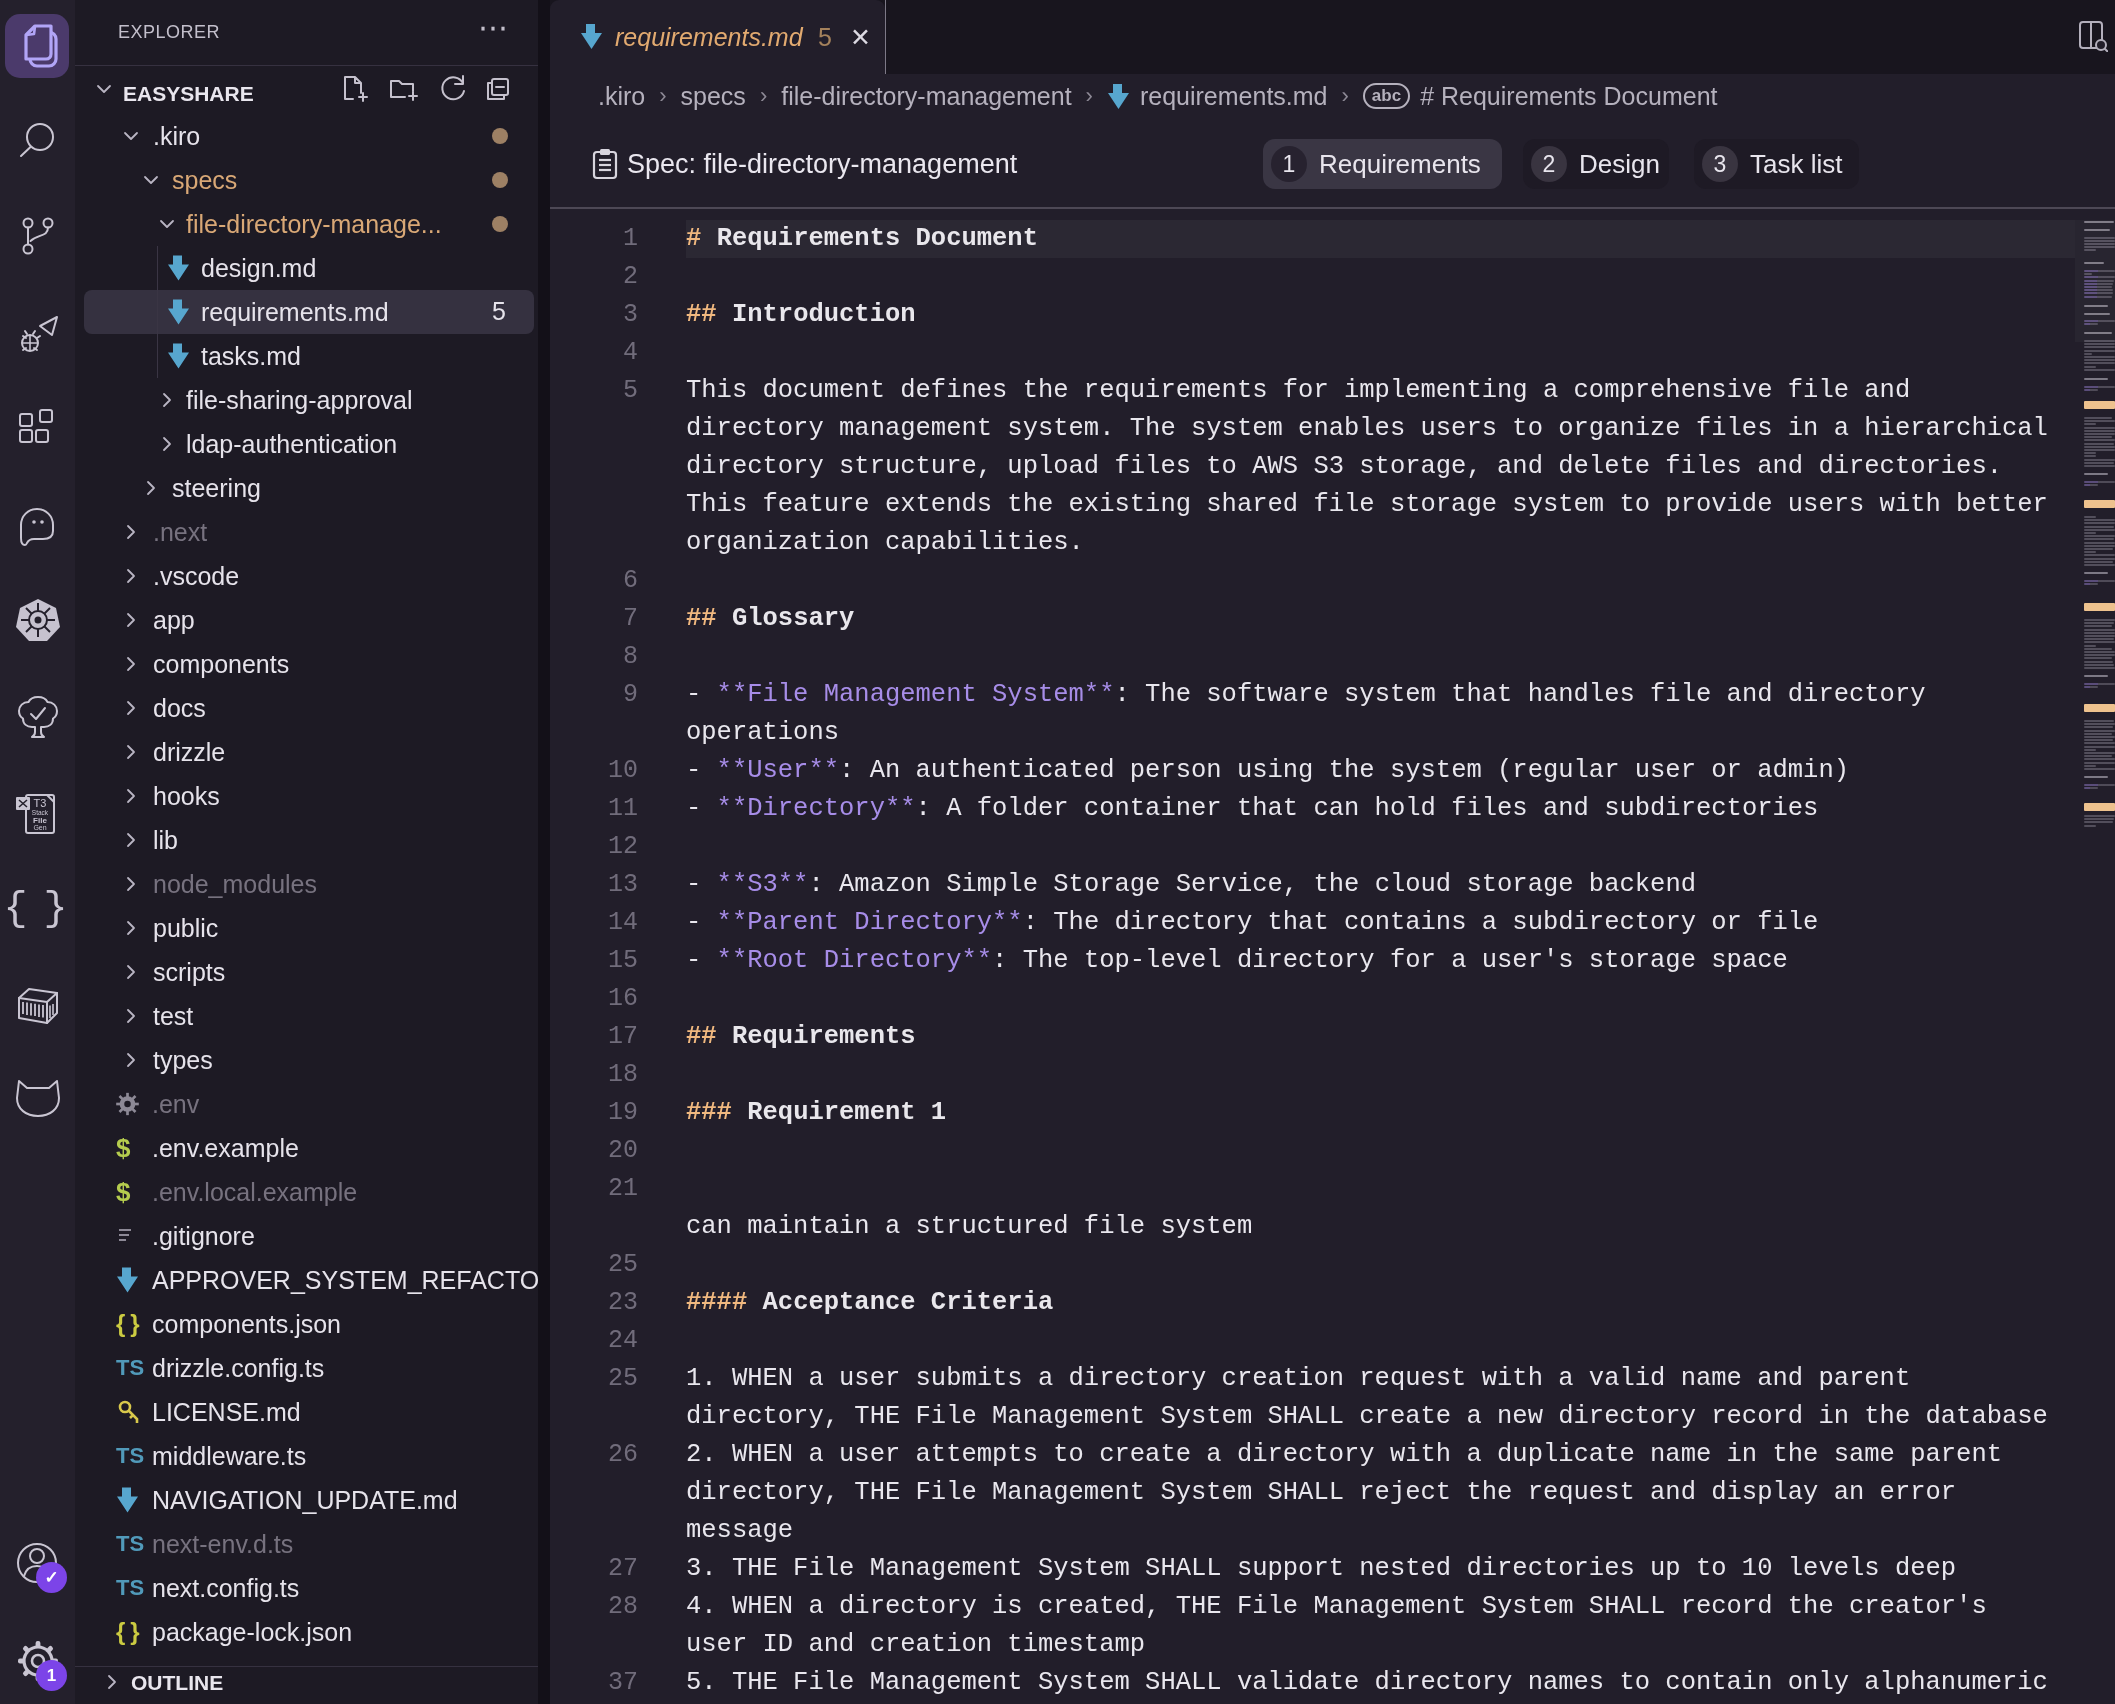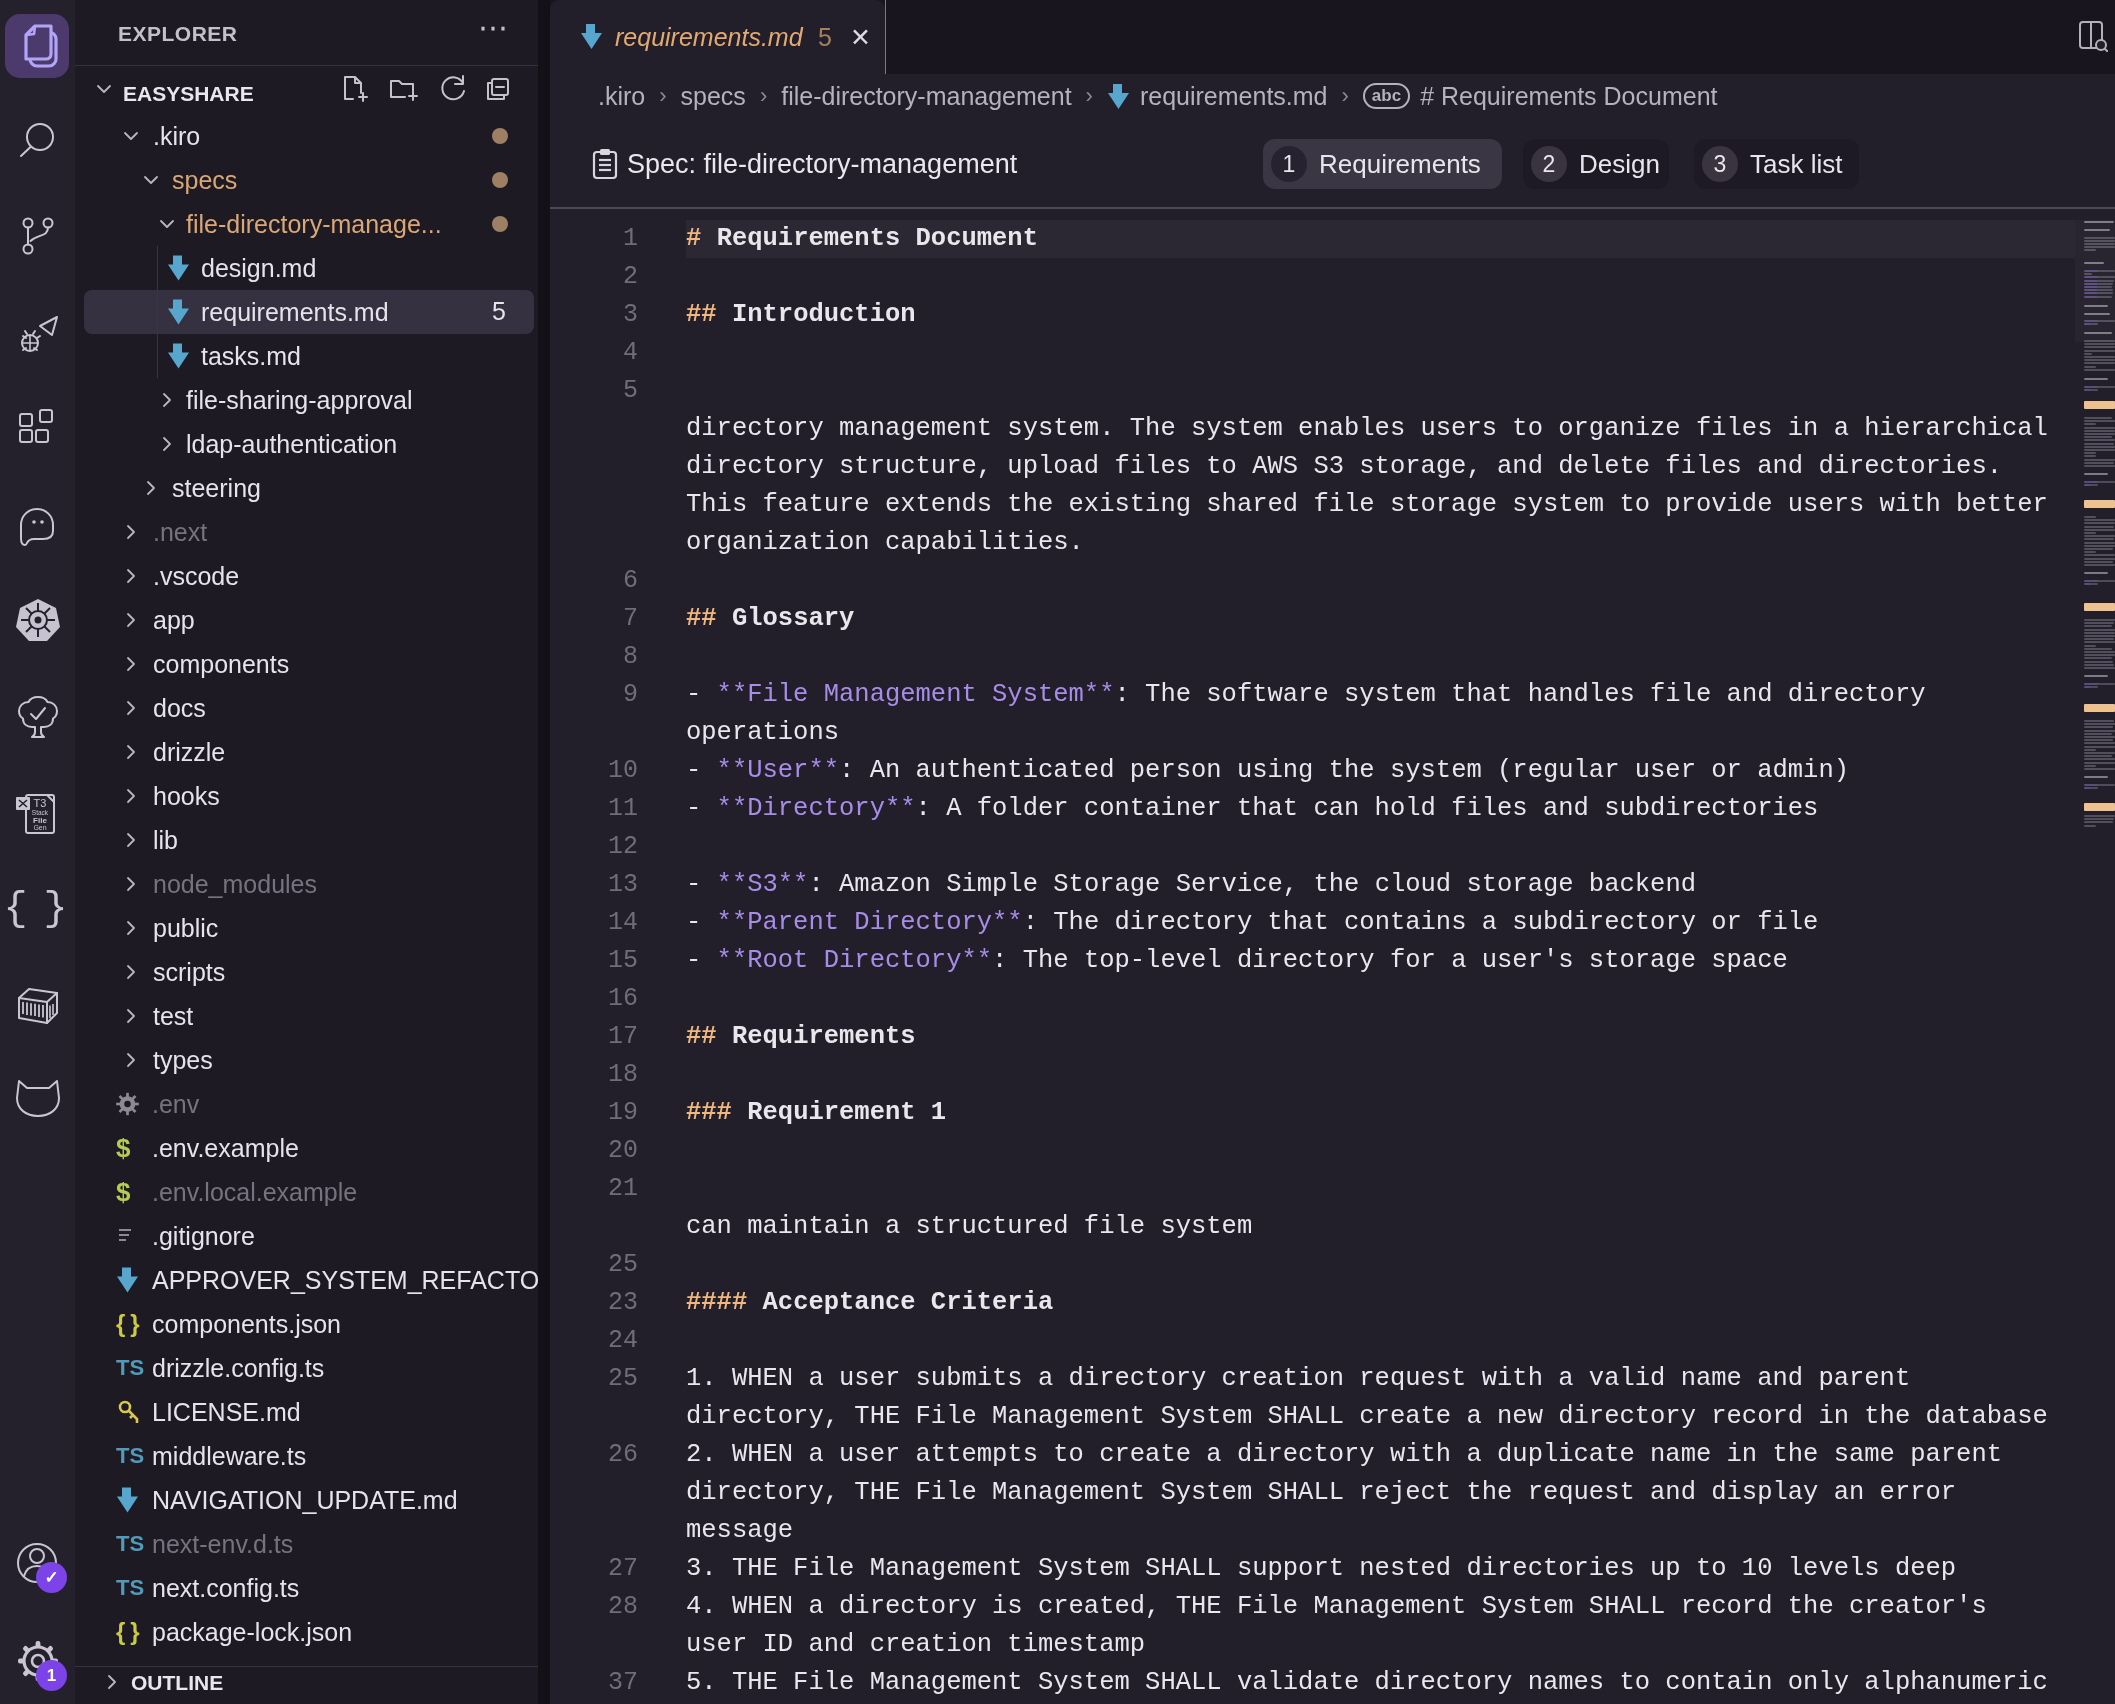--- a/index.html
+++ b/index.html
@@ -2,21 +2,21 @@
 <html><head><meta charset="utf-8">
 <style>
 * { margin:0; padding:0; box-sizing:border-box; }
 html,body { width:2115px; height:1704px; overflow:hidden; background:#131018; font-family:"Liberation Sans",sans-serif; }
 #root { position:relative; width:2115px; height:1704px; }
 #abar { position:absolute; left:0; top:0; width:75px; height:1704px; background:#24202c; }
 .abi { position:absolute; left:0; width:75px; display:flex; justify-content:center; }
 .abadge { position:absolute; width:31px; height:31px; border-radius:50%; background:#7c44e8; color:#fff; font-size:17px; font-weight:700; display:flex; align-items:center; justify-content:center; }
 #logo { position:absolute; left:5px; top:14px; width:64px; height:64px; border-radius:15px; background:#4b3a6b; display:flex; align-items:center; justify-content:center; }
 #sbar { position:absolute; left:75px; top:0; width:463px; height:1704px; background:#1d1a24; }
-#sbhead { position:absolute; left:43px; top:22px; font-size:21px; color:#c3bfcb; letter-spacing:.5px;font-weight:bold; }
+#sbhead { position:absolute; left:43px; top:22px; font-size:18px; color:#c3bfcb; letter-spacing:.5px; }
 #sbdots { position:absolute; left:403px; top:10px; font-size:30px; color:#c3bfcb; letter-spacing:2px; }
 #sbsep { position:absolute; left:0px; top:65px; width:463px; height:1px; background:#363140; }
 #easy { position:absolute; left:25px; top:77px; font-size:21px; font-weight:700; color:#e9e6ee; }
 #easychev { position:absolute; left:20px; top:78px; }
 .ehicon { position:absolute; top:73px; }
 .trow { position:absolute; left:9px; width:450px; height:44px; }
 .trow.sel { background:#353140; border-radius:8px; }
 .ticon { position:absolute; top:50%; transform:translateY(-50%); display:flex; align-items:center; }
 .tlabel { position:absolute; top:50%; transform:translateY(-50%); font-size:25px; white-space:pre; }
 .dot { position:absolute; right:26px; top:14px; width:16px; height:16px; border-radius:50%; background:#9d8064; }
@@ -550,20 +550,21 @@
   </div>
   <div id="codearea">
 <div class="curline" style="top:220px"></div>
 <div class="ln" style="top:220px">1</div>
 <div class="cr" style="top:220px"><span class="h">#</span> <span class="b">Requirements Document</span></div>
 <div class="ln" style="top:258px">2</div>
 <div class="ln" style="top:296px">3</div>
 <div class="cr" style="top:296px"><span class="h">##</span> <span class="b">Introduction</span></div>
 <div class="ln" style="top:334px">4</div>
 <div class="ln" style="top:372px">5</div>
+<div class="cr" style="top:372px">This document defines the requirements for implementing a comprehensive file and</div>
 <div class="cr" style="top:410px">directory management system. The system enables users to organize files in a hierarchical</div>
 <div class="cr" style="top:448px">directory structure, upload files to AWS S3 storage, and delete files and directories.</div>
 <div class="cr" style="top:486px">This feature extends the existing shared file storage system to provide users with better</div>
 <div class="cr" style="top:524px">organization capabilities.</div>
 <div class="ln" style="top:562px">6</div>
 <div class="ln" style="top:600px">7</div>
 <div class="cr" style="top:600px"><span class="h">##</span> <span class="b">Glossary</span></div>
 <div class="ln" style="top:638px">8</div>
 <div class="ln" style="top:676px">9</div>
 <div class="cr" style="top:676px">- <span class="p">**File Management System**</span>: The software system that handles file and directory</div>

